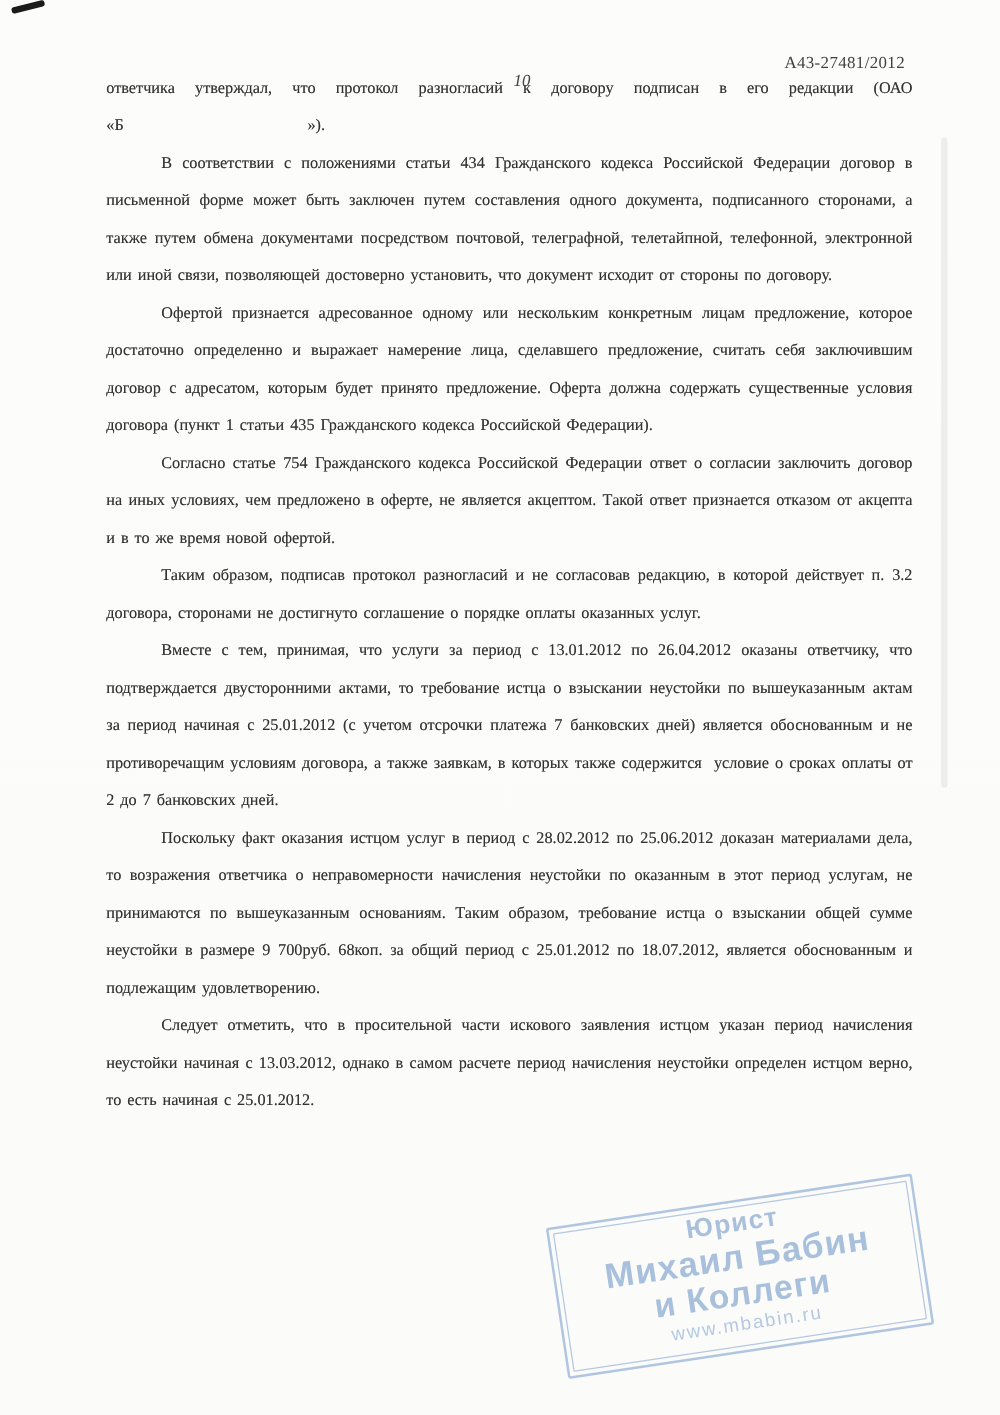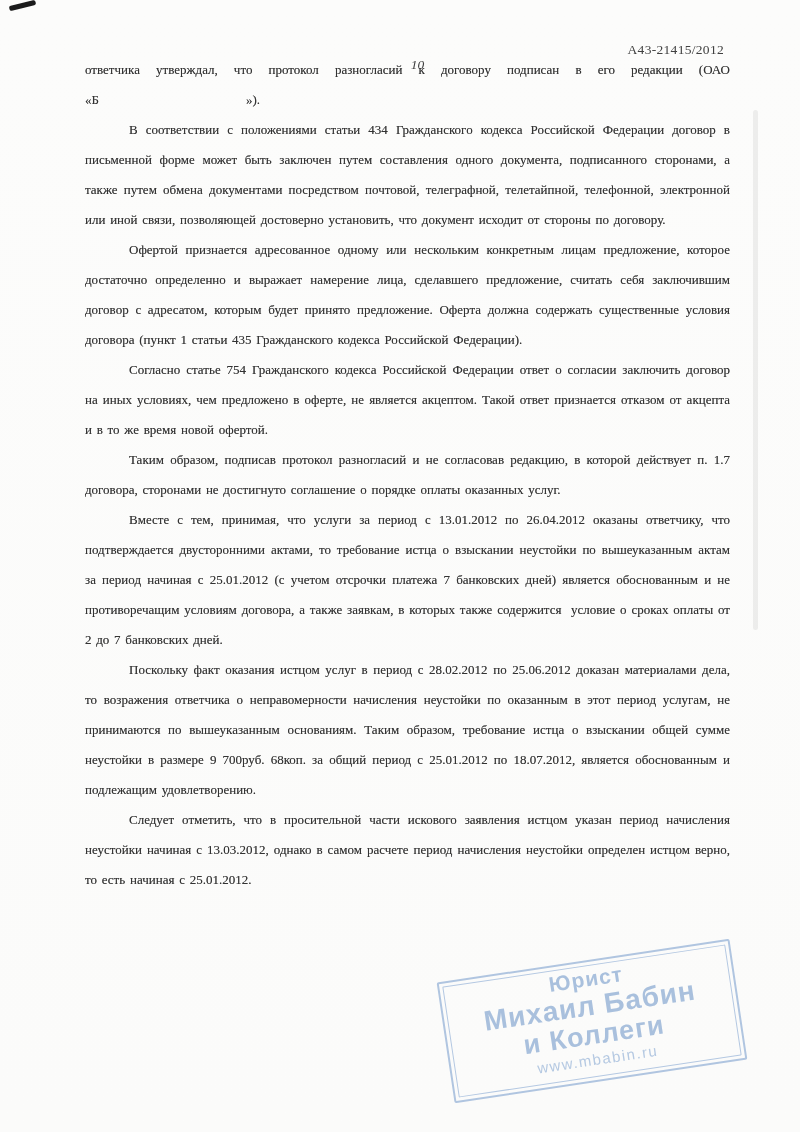--- a/index.html
+++ b/index.html
@@ -143,27 +143,27 @@
     <div class="stamp-inner">
       <div class="stamp-title">Юрист</div>
       <div class="stamp-name">Михаил Бабин</div>
       <div class="stamp-suffix">и Коллеги</div>
       <div class="stamp-site">www.mbabin.ru</div>
     </div>
   </div>
 
   <div class="page-header">
     <span class="page-number">10</span>
-    <span class="case-number">А43-21415/2012</span>
+    <span class="case-number">А43-27481/2012</span>
   </div>
 
   <div class="content">
     <p class="continuation">ответчика утверждал, что протокол разногласий к договору подписан в его редакции (ОАО «Б&nbsp;&nbsp;&nbsp;&nbsp;&nbsp;&nbsp;&nbsp;&nbsp;&nbsp;&nbsp;&nbsp;&nbsp;»).</p>
     <p>В соответствии с положениями статьи 434 Гражданского кодекса Российской Федерации договор в письменной форме может быть заключен путем составления одного документа, подписанного сторонами, а также путем обмена документами посредством почтовой, телеграфной, телетайпной, телефонной, электронной или иной связи, позволяющей достоверно установить, что документ исходит от стороны по договору.</p>
     <p>Офертой признается адресованное одному или нескольким конкретным лицам предложение, которое достаточно определенно и выражает намерение лица, сделавшего предложение, считать себя заключившим договор с адресатом, которым будет принято предложение. Оферта должна содержать существенные условия договора (пункт 1 статьи 435 Гражданского кодекса Российской Федерации).</p>
     <p>Согласно статье 754 Гражданского кодекса Российской Федерации ответ о согласии заключить договор на иных условиях, чем предложено в оферте, не является акцептом. Такой ответ признается отказом от акцепта и в то же время новой офертой.</p>
-    <p>Таким образом, подписав протокол разногласий и не согласовав редакцию, в которой действует п. 1.7 договора, сторонами не достигнуто соглашение о порядке оплаты оказанных услуг.</p>
+    <p>Таким образом, подписав протокол разногласий и не согласовав редакцию, в которой действует п. 3.2 договора, сторонами не достигнуто соглашение о порядке оплаты оказанных услуг.</p>
     <p>Вместе с тем, принимая, что услуги за период с 13.01.2012 по 26.04.2012 оказаны ответчику, что подтверждается двусторонними актами, то требование истца о взыскании неустойки по вышеуказанным актам за период начиная с 25.01.2012 (с учетом отсрочки платежа 7 банковских дней) является обоснованным и не противоречащим условиям договора, а также заявкам, в которых также содержится&nbsp; условие о сроках оплаты от 2 до 7 банковских дней.</p>
     <p>Поскольку факт оказания истцом услуг в период с 28.02.2012 по 25.06.2012 доказан материалами дела, то возражения ответчика о неправомерности начисления неустойки по оказанным в этот период услугам, не принимаются по вышеуказанным основаниям. Таким образом, требование истца о взыскании общей сумме неустойки в размере 9 700руб. 68коп. за общий период с 25.01.2012 по 18.07.2012, является обоснованным и подлежащим удовлетворению.</p>
     <p>Следует отметить, что в просительной части искового заявления истцом указан период начисления неустойки начиная с 13.03.2012, однако в самом расчете период начисления неустойки определен истцом верно, то есть начиная с 25.01.2012.</p>
   </div>
 
 </div>
 
 </body></html>

